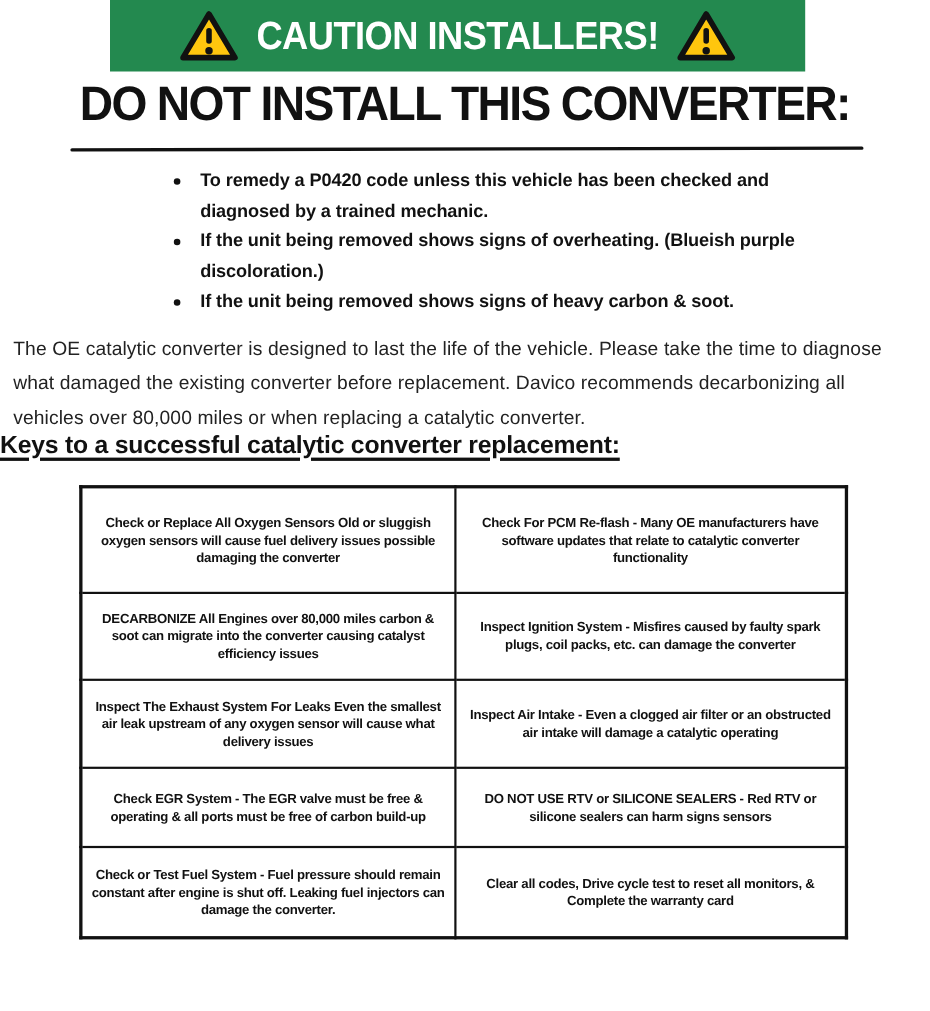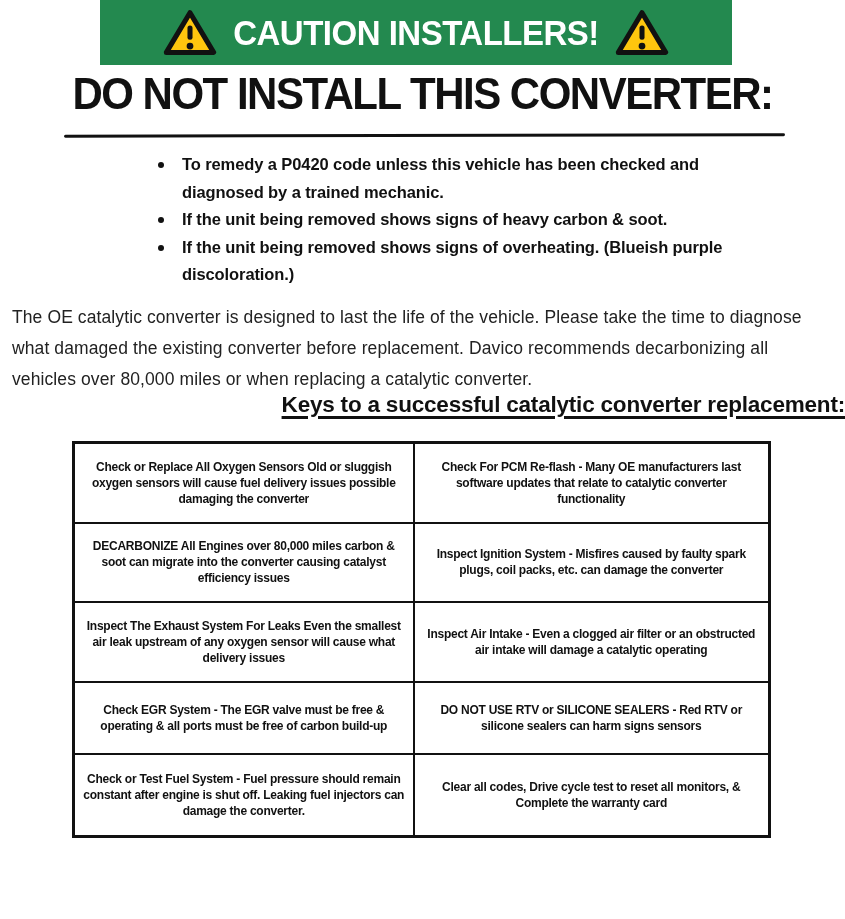--- a/index.html
+++ b/index.html
@@ -46,41 +46,41 @@
     content:""; position:absolute; left:8px; top:11px;
     width:6px; height:6px; border-radius:50%; background:#111;
   }
   .intro {
     position:absolute; top:302px; left:12px; width:821px;
     text-align:left; font-size:17.5px; line-height:31px;
     font-weight:normal; color:#222; letter-spacing:0.1px;
   }
   .keys-heading {
     position:absolute; top:392px; left:0; width:845px;
-    text-align:right; font-size:22.5px; font-weight:bold;
+    text-align:left; font-size:22.5px; font-weight:bold;
     letter-spacing:-0.2px;
     text-decoration:underline; text-decoration-thickness:2.5px; text-underline-offset:4px;
   }
   table.tips {
     position:absolute; top:441px; left:72px;
     width:696px; border-collapse:collapse;
     table-layout:fixed;
   }
   table.tips td {
     border:2px solid #111;
     text-align:center; vertical-align:middle;
     font-weight:bold; font-size:12px; line-height:16px;
     letter-spacing:-0.25px;
     padding:4px 8px;
   }
   table.tips { border:3px solid #111; }
   col.left-col  { width:340px; }
   col.right-col { width:356px; }
   tr.r1 td { height:78px; }
-  tr.r2 td { height:80px; }
+  tr.r2 td { height:96px; }
   tr.r3 td { height:79px; }
   tr.r4 td { height:80px; }
   tr.r5 td { height:72px; }
   tr.r6 td { height:83px; }
 </style>
 </head>
 <body>
 
 <header class="banner">
   <svg class="warn-icon" width="54" height="48" viewBox="0 0 64 56" aria-hidden="true">
@@ -95,37 +95,37 @@
     <circle cx="32" cy="43.5" r="4" fill="#111"></circle>
   </svg>
 </header>
 
 <h1 class="headline">DO NOT INSTALL THIS CONVERTER:</h1>
 
 <div class="rule"></div>
 
 <ul class="warnings">
   <li>To remedy a P0420 code unless this vehicle has been checked and diagnosed by a trained mechanic.</li>
+  <li>If the unit being removed shows signs of overheating. (Blueish purple discoloration.)</li>
   <li>If the unit being removed shows signs of heavy carbon &amp; soot.</li>
-  <li>If the unit being removed shows signs of overheating. (Blueish purple discoloration.)</li>
 </ul>
 
 <p class="intro">The OE catalytic converter is designed to last the life of the vehicle. Please take the time to diagnose what damaged the existing converter before replacement. Davico recommends decarbonizing all vehicles over 80,000 miles or when replacing a catalytic converter.</p>
 
 <h2 class="keys-heading">Keys to a successful catalytic converter replacement:</h2>
 
 <table class="tips">
   <colgroup>
       <col class="left-col">
       <col class="right-col">
     </colgroup>
   <tbody>
     <tr class="r2">
       <td>Check or Replace All Oxygen Sensors Old or sluggish oxygen sensors will cause fuel delivery issues possible damaging the converter</td>
-      <td>Check For PCM Re-flash - Many OE manufacturers last software updates that relate to catalytic converter functionality</td>
+      <td>Check For PCM Re-flash - Many OE manufacturers have software updates that relate to catalytic converter functionality</td>
     </tr>
     <tr class="r3">
       <td>DECARBONIZE All Engines over 80,000 miles carbon &amp; soot can migrate into the converter causing catalyst efficiency issues</td>
       <td>Inspect Ignition System - Misfires caused by faulty spark plugs, coil packs, etc. can damage the converter</td>
     </tr>
     <tr class="r4">
       <td>Inspect The Exhaust System For Leaks Even the smallest air leak upstream of any oxygen sensor will cause what delivery issues</td>
       <td>Inspect Air Intake - Even a clogged air filter or an obstructed air intake will damage a catalytic operating</td>
     </tr>
     <tr class="r5">

